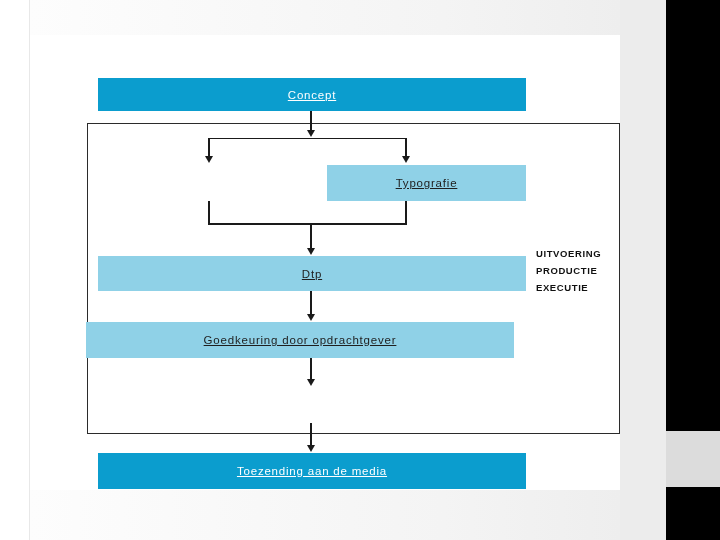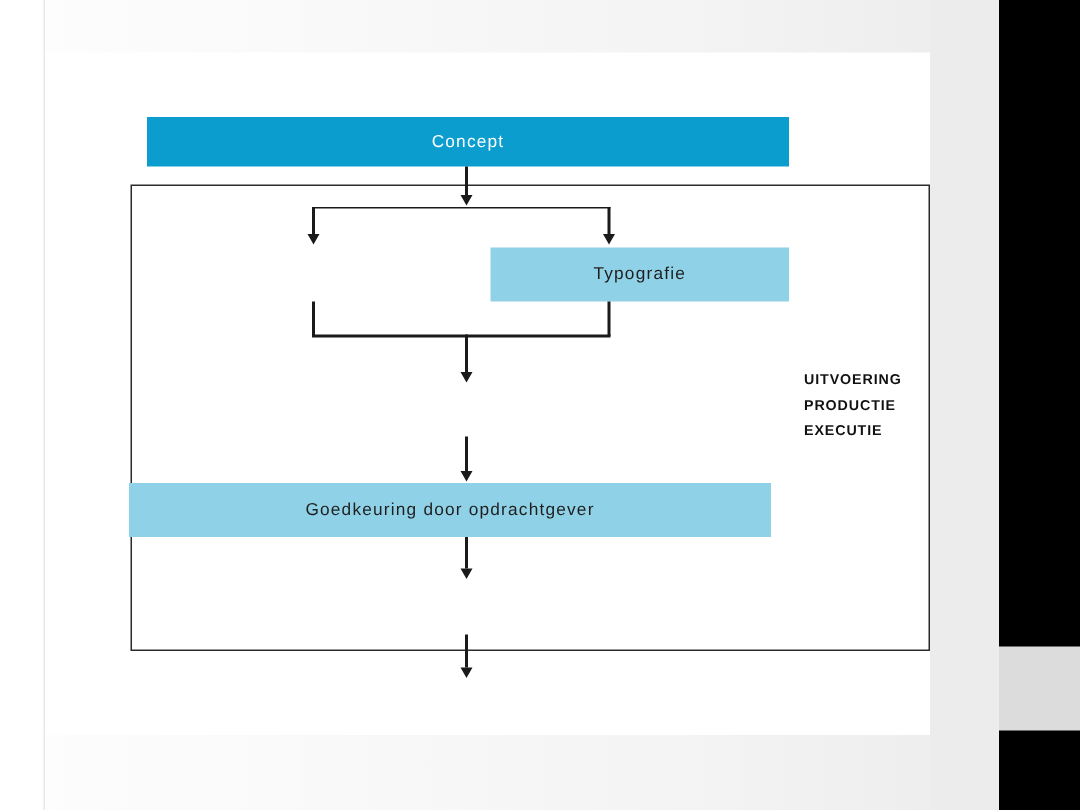--- a/index.html
+++ b/index.html
@@ -20,21 +20,21 @@
   
   .fig-title{position:absolute;left:86px;top:43px;font-size:13.5px;color:#3b3b3b;letter-spacing:0.2px;white-space:nowrap;}
   .fig-title .num{margin-right:9px;}
 
   
   .frame{position:absolute;left:87px;top:123px;width:533px;height:311px;
     border:1.5px solid var(--frame-border,#2b2b2b);box-sizing:border-box;background:transparent;}
 
   
   .node{position:absolute;display:flex;align-items:center;justify-content:center;
-    font-size:11.5px;letter-spacing:0.8px;box-sizing:border-box;}
+    font-size:11.5px;letter-spacing:0.8px;box-sizing:border-box;text-decoration:underline;}
   .node.primary{background:var(--node-primary,#0b9dce);color:var(--node-primary-text,#fff);}
   .node.secondary{background:var(--node-secondary,#8fd1e7);color:var(--node-secondary-text,#1f1f1f);}
   .n-concept{left:98px;top:78px;width:428px;height:33px;}
   .n-visualisatie{left:98px;top:165px;width:198px;height:36px;}
   .n-typografie{left:327px;top:165px;width:199px;height:36px;}
   .n-dtp{left:98px;top:256px;width:428px;height:35px;}
   .n-goedkeuring{left:86px;top:322px;width:428px;height:36px;}
   .n-reproductie{left:98px;top:387px;width:428px;height:36px;}
   .n-toezending{left:98px;top:453px;width:428px;height:36px;}
 
@@ -58,21 +58,23 @@
   <div class="page">
     <div class="fig-title">
       <span class="num">Figuur 9.3</span><span>Uitvoering van een advertentie</span>
     </div>
   </div>
 
   <div class="frame"></div>
 
   <div class="node primary n-concept">Concept</div>
   <div class="node secondary n-typografie">Typografie</div>
+  <div class="node secondary n-dtp">Dtp</div>
   <div class="node secondary n-goedkeuring">Goedkeuring door opdrachtgever</div>
+  <div class="node primary n-toezending">Toezending aan de media</div>
 
   <div class="v" style="left:310.3px;top:111px;height:19px;"></div>
   <div class="ah" style="left:306.5px;top:130px;"></div>
   <div class="h" style="left:208.3px;top:137.5px;width:198.5px;"></div>
   <div class="v" style="left:208.3px;top:138px;height:18px;"></div>
   <div class="ah" style="left:204.5px;top:156px;"></div>
   <div class="v" style="left:405.3px;top:138px;height:18px;"></div>
   <div class="ah" style="left:401.5px;top:156px;"></div>
 
   <div class="v" style="left:208.3px;top:201px;height:23px;"></div>

